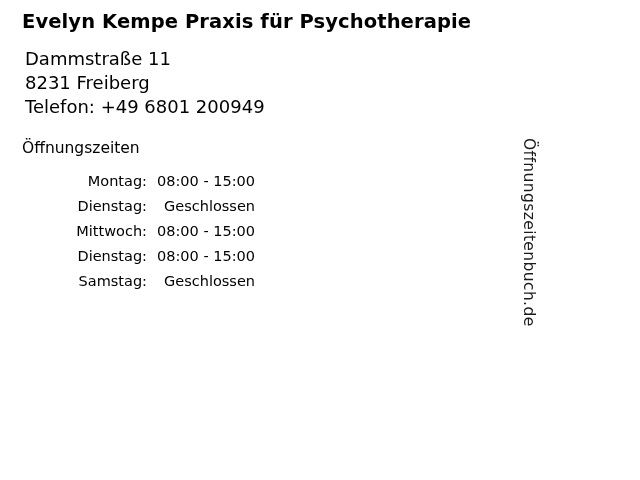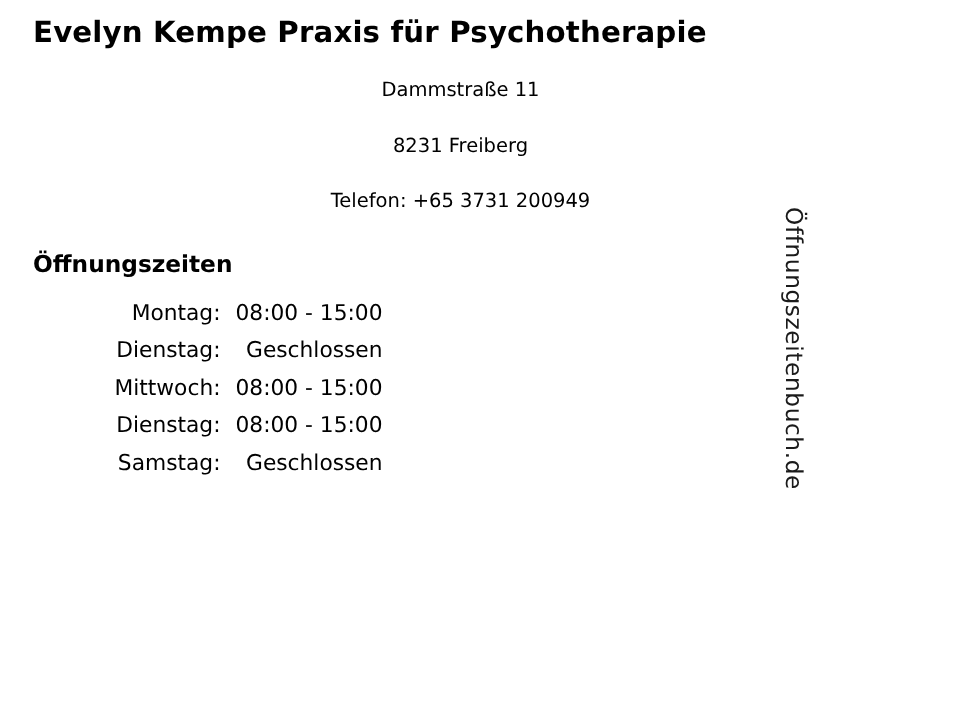--- a/index.html
+++ b/index.html
@@ -29,29 +29,28 @@
     width: 570px;
   }
   .title {
     font-size: 19.5px;
     font-weight: bold;
     letter-spacing: 0.1px;
     margin: 0 0 14px 0;
     line-height: 1.25;
   }
   .address-line {
-    font-size: 13px;
+    font-size: 18px;
     line-height: 21px;
-    margin: 16px;
+    margin: 3px;
     white-space: nowrap;
-    text-align: center;
   }
   .section-title {
     font-size: 15.5px;
-    font-weight: bold;
+    font-weight: normal;
     margin: 22px 0 14px 0;
   }
   table.hours {
     border-collapse: collapse;
     font-size: 14.5px;
     text-align: right;
   }
   table.hours td {
     padding: 0 0 4px 0;
     line-height: 21px;
@@ -78,21 +77,21 @@
 <body>
 
 <div class="page">
 
   <div class="content">
 
     <h1 class="title">Evelyn Kempe Praxis für Psychotherapie</h1>
 
     <p class="address-line">Dammstraße 11</p>
     <p class="address-line">8231 Freiberg</p>
-    <p class="address-line">Telefon: +65 3731 200949</p>
+    <p class="address-line">Telefon: +49 6801 200949</p>
 
     <h2 class="section-title">Öffnungszeiten</h2>
 
     <table class="hours">
       <tbody>
         <tr>
           <td class="day">Montag:</td>
           <td class="value">08:00 - 15:00</td>
         </tr>
         <tr>

